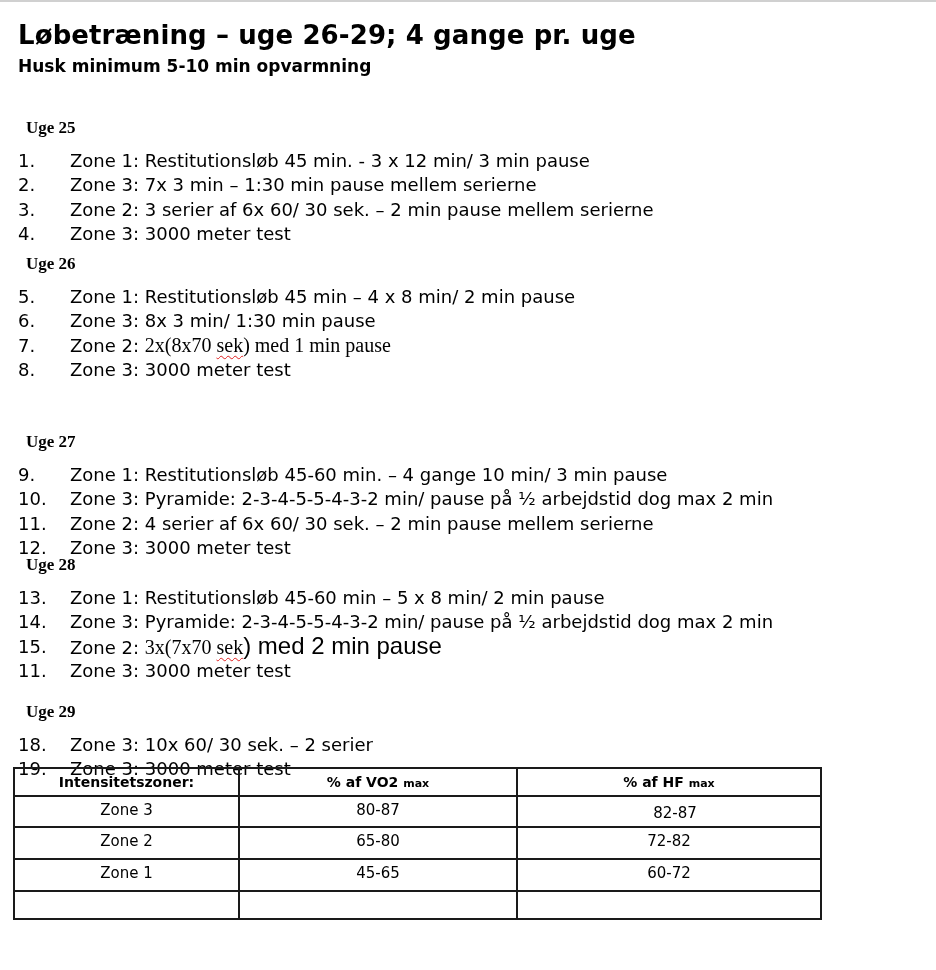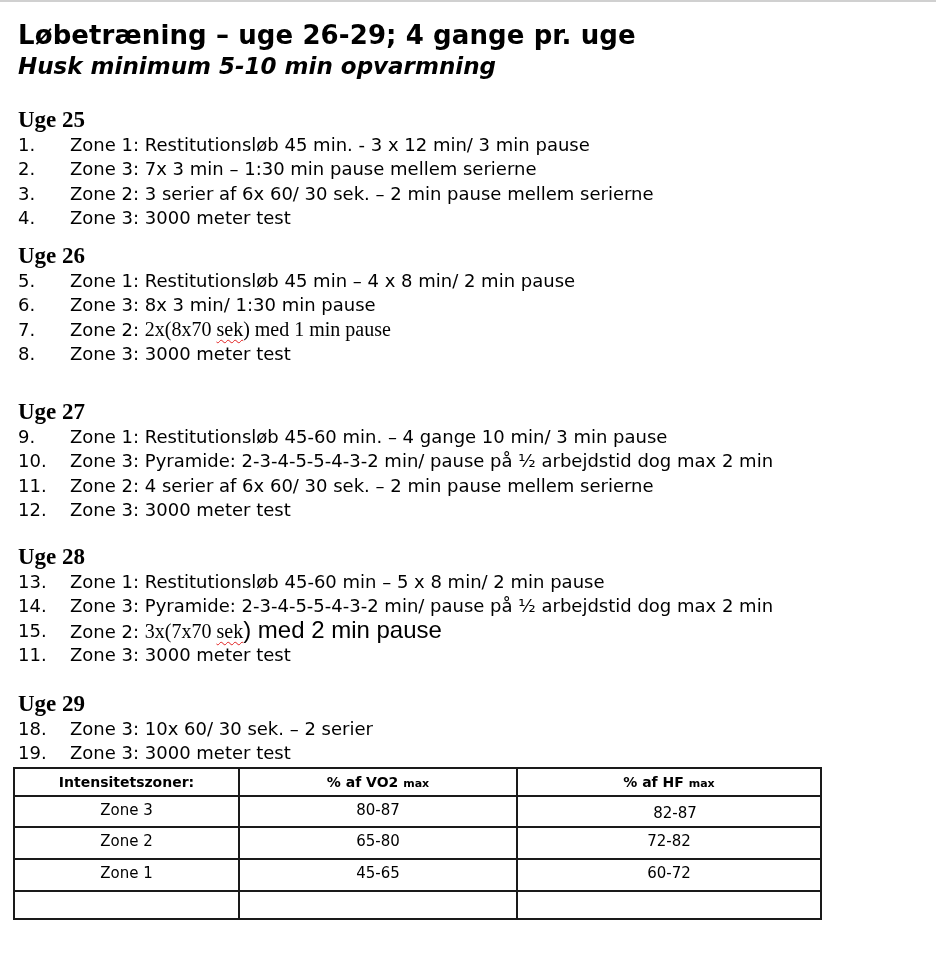--- a/index.html
+++ b/index.html
@@ -8,28 +8,27 @@
     color: #000;
   }
   .topbar { position: absolute; left: 0; top: 0; width: 936px; height: 2px; background: #d0d0d0; }
   .title {
     position: absolute; left: 18px; top: 18px; margin: 0;
     font-family: "DejaVu Sans", sans-serif; font-weight: bold; font-size: 26px; line-height: 34px;
     letter-spacing: 0.1px; white-space: nowrap;
   }
   .subtitle {
     position: absolute; left: 18px; top: 52px; margin: 0;
-    font-family: "DejaVu Sans", sans-serif; font-weight: bold; font-size: 23px; line-height: 28px;
+    font-family: "DejaVu Sans", sans-serif; font-weight: bold; font-size: 17px; line-height: 28px;
     white-space: nowrap;
-    font-style: italic;
   }
   .week { position: absolute; left: 18px; }
   .week-heading {
-    font-family: "Liberation Serif", serif; font-size: 23px; line-height: 24px; height: 24px;
-    white-space: nowrap; margin: 0;
+    font-family: "Liberation Serif", serif; font-size: 17px; line-height: 24px; height: 24px;
+    white-space: nowrap; margin: 8px;
   }
   .week-list { list-style: none; margin: 0; padding: 0; }
   .week-item {
     display: flex; height: 24.5px; align-items: center;
     font-family: "DejaVu Sans", sans-serif; font-size: 18px; white-space: nowrap;
   }
   .item-num { width: 52px; flex: 0 0 52px; }
   .spell { text-decoration: underline wavy #e02020; text-decoration-thickness: 1px; text-underline-offset: 3px; }
 
   table.zones {
@@ -90,21 +89,21 @@
         <span class="item-num">7.</span>
         <span class="item-text"><span>Zone 2: </span><span class="serif" style="font-family:'Liberation Serif',serif;font-size:20px;">2x(8x70 </span><span class="spell" style="font-family:'Liberation Serif',serif;font-size:20px;">sek</span><span style="font-family:'Liberation Serif',serif;font-size:20px;">) med 1 min pause</span></span>
       </li>
     <li class="week-item">
         <span class="item-num">8.</span>
         <span class="item-text">Zone 3: 3000 meter test</span>
       </li>
   </ol>
 </section>
 
-<section class="week" style="top:400px;">
+<section class="week" style="top:422px;">
   <h3 class="week-heading">Uge 27</h3>
   <ol class="week-list">
     <li class="week-item">
         <span class="item-num">9.</span>
         <span class="item-text">Zone 1: Restitutionsløb 45-60 min. – 4 gange 10 min/ 3 min pause</span>
       </li>
     <li class="week-item">
         <span class="item-num">10.</span>
         <span class="item-text">Zone 3: Pyramide: 2-3-4-5-5-4-3-2 min/ pause på ½ arbejdstid dog max 2 min</span>
       </li>

